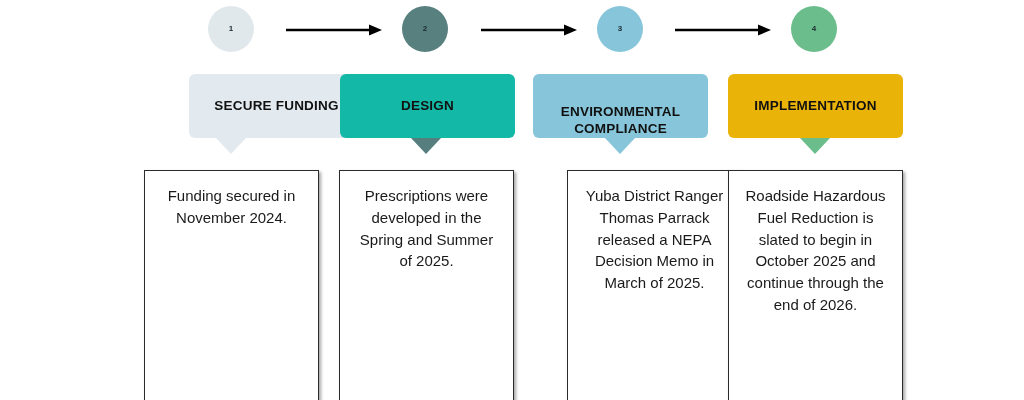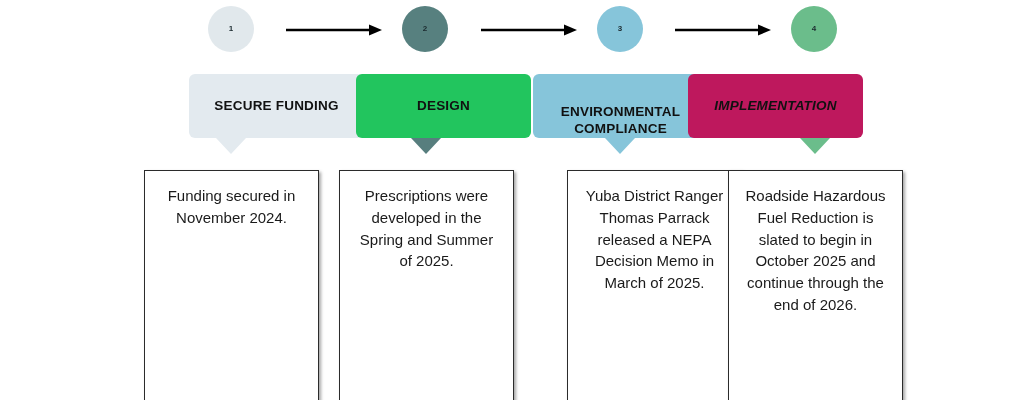--- a/index.html
+++ b/index.html
@@ -133,31 +133,31 @@
   <svg class="arrow" style="left:675px;" width="96" height="16" viewBox="0 0 96 16">
     <line x1="0" y1="8" x2="85" y2="8" stroke="#000000" stroke-width="2.6"></line>
     <polygon points="83,2.5 96,8 83,13.5" fill="#000000"></polygon>
   </svg>
 
   <div class="banner" style="left:144px;background:#e3eaef;margin-left:45px;">
     <span class="banner-label">SECURE FUNDING</span>
   </div>
   <div class="banner-tail" style="left:216px;border-top-color:#e3eaef;"></div>
 
-  <div class="banner" style="left:356px;background:#22c55e;">
+  <div class="banner" style="left:340px;background:#14b8a6;">
     <span class="banner-label">DESIGN</span>
   </div>
   <div class="banner-tail" style="left:411px;border-top-color:#577e7e;"></div>
 
   <div class="banner" style="left:533px;background:#86c5da;align-items:flex-end;">
     <span class="banner-label">ENVIRONMENTAL COMPLIANCE</span>
   </div>
   <div class="banner-tail" style="left:605px;border-top-color:#86c5da;"></div>
 
-  <div class="banner" style="left:688px;background:#be185d;font-style:italic;">
+  <div class="banner" style="left:728px;background:#eab308;">
     <span class="banner-label">IMPLEMENTATION</span>
   </div>
   <div class="banner-tail" style="left:800px;border-top-color:#6bbd8b;"></div>
 
   <div class="desc-box" style="left:144px;">
     <span class="desc-text">Funding secured in November 2024.</span>
   </div>
 
   <div class="desc-box" style="left:339px;">
     <span class="desc-text">Prescriptions were developed in the Spring and Summer of 2025.</span>

